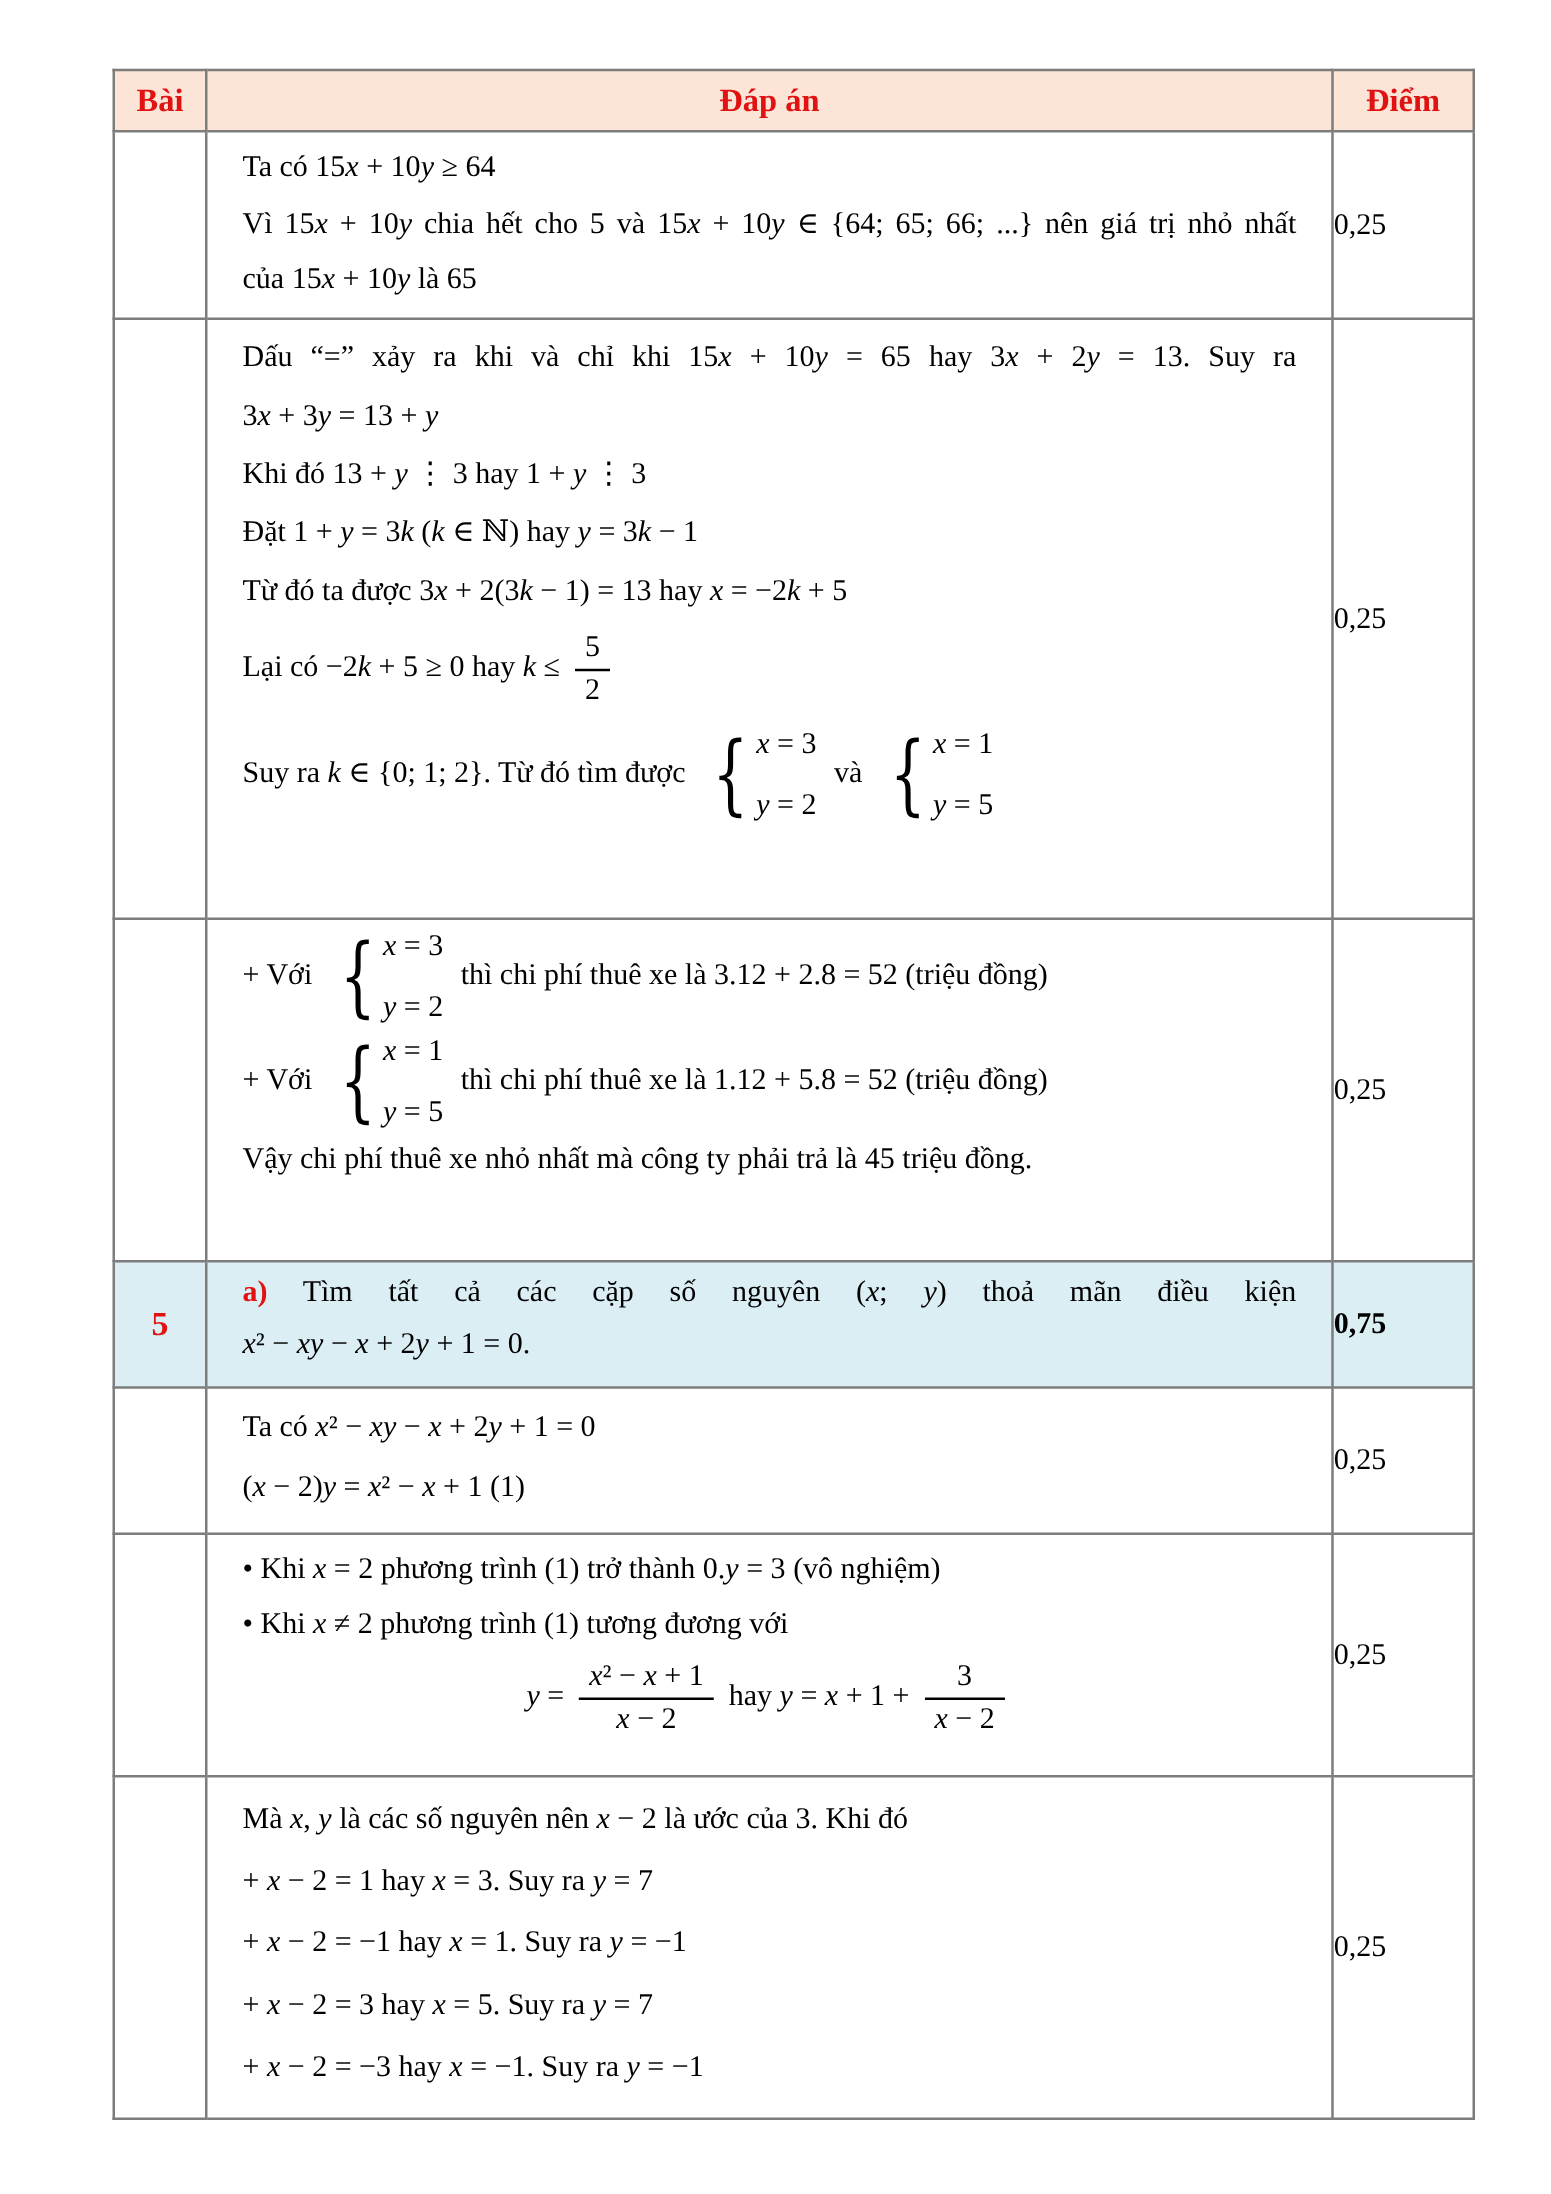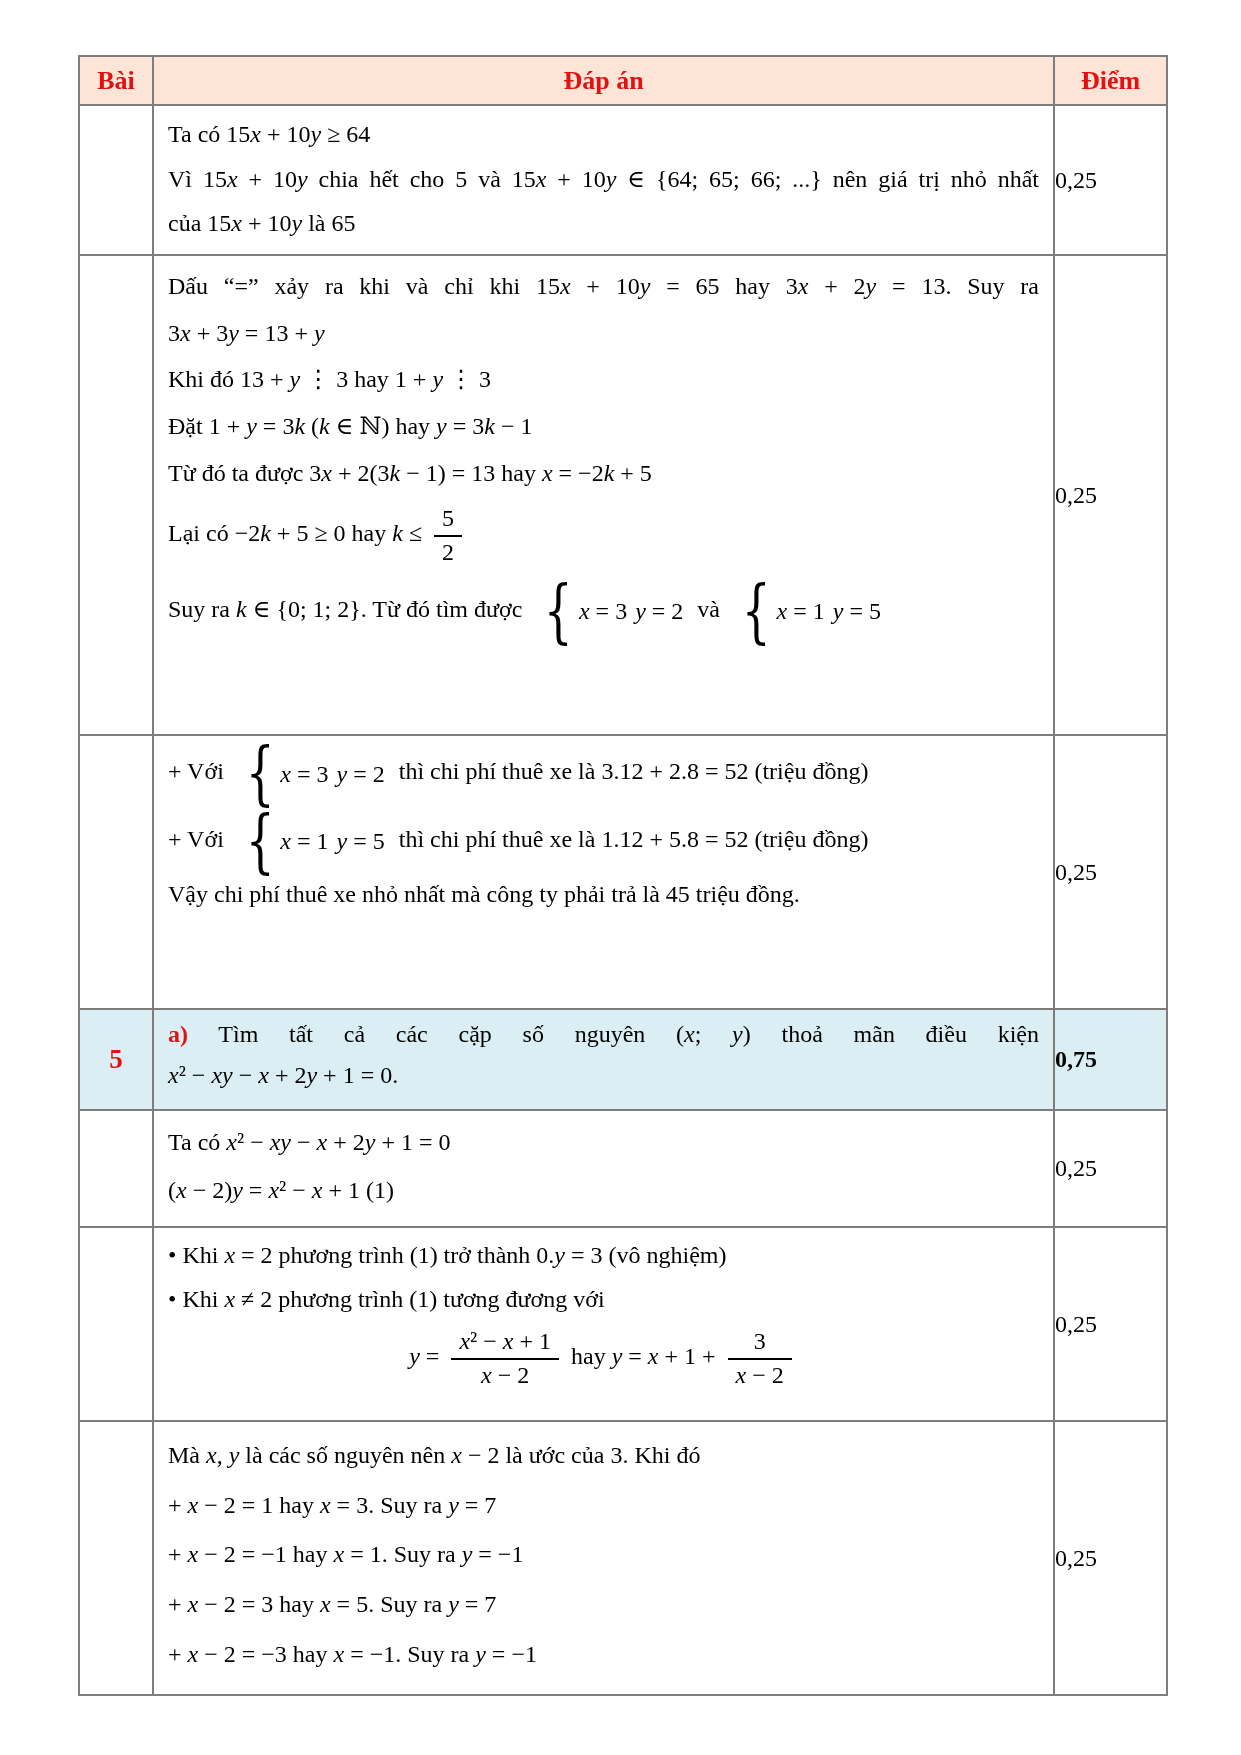--- a/index.html
+++ b/index.html
@@ -3,31 +3,31 @@
 <meta charset="utf-8">
 <style>
   html,body{margin:0;padding:0;background:#ffffff;}
   body{
     width:1241px;height:1755px;
     font-family:"Liberation Serif","DejaVu Serif",serif;
     font-size:24px;color:#000;
   }
   .sheet{position:relative;width:1241px;height:1755px;background:#fff;overflow:hidden;}
   table.answer{
-    position:absolute;left:78px;top:55px;width:1088px;
+    position:absolute;left:90px;top:55px;width:1088px;
     border-collapse:collapse;table-layout:fixed;
   }
   td{border:2.5px solid #7d7d7d;vertical-align:top;}
   tr.hdr td{
     background:#fce4d6;color:#e01212;font-weight:bold;font-size:26px;
     text-align:center;vertical-align:middle;height:47px;padding:0;
   }
   td.bai{width:74px;text-align:center;vertical-align:middle;
          color:#e01212;font-weight:bold;font-size:27px;padding:0;}
-  td.ans{width:901px;padding:0 14px;}
+  td.ans{width:901px;padding:0 28px;}
   td.pts{width:113px;text-align:left;vertical-align:middle;padding:0;}
   td.pts.b{font-weight:bold;}
   tr.hl td{background:#daeef3;}
   .ans p{line-height:1.32;}
   .r1 .ans p{margin:13px 0}
   .r2 .ans p{margin:15px 0}
   .r3 .ans p{margin:8px 0}
   .r4 .ans p{margin:9px 0}
   .r5 .ans p{margin:16px 0}
   .r6 .ans p{margin:12px 0}
@@ -40,21 +40,21 @@
   
   .frac{display:inline-block;vertical-align:middle;text-align:center;margin:0 6px;line-height:1.15;}
   .frac .num{display:block;padding:1px 8px 2px;border-bottom:2px solid #000;}
   .frac .den{display:block;padding:2px 8px 0;}
   
   .sys{display:inline-flex;align-items:center;vertical-align:middle;margin:0 8px;}
   .sys .brace{
     font-family:"DejaVu Serif",serif;font-size:70px;font-weight:400;line-height:.85;
     transform:scaleX(.65);display:inline-block;margin-right:-2px;
   }
-  .sys .eqs{display:flex;flex-direction:row;gap:8px;text-align:left;}
+  .sys .eqs{display:flex;flex-direction:column;gap:23px;text-align:left;}
   .sys .eq{line-height:1.1;}
 </style>
 </head>
 <body>
 
 <div class="sheet">
 <table class="answer">
   <colgroup>
         <col style="width:74px">
         <col style="width:901px">

